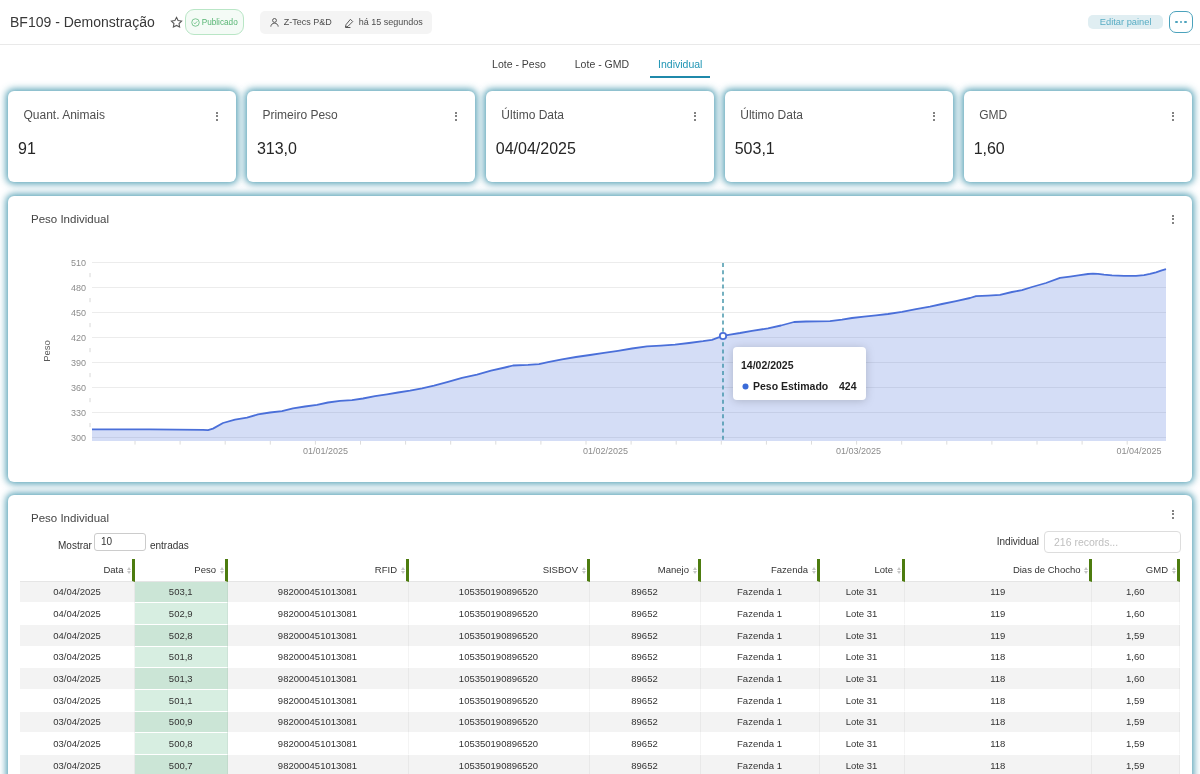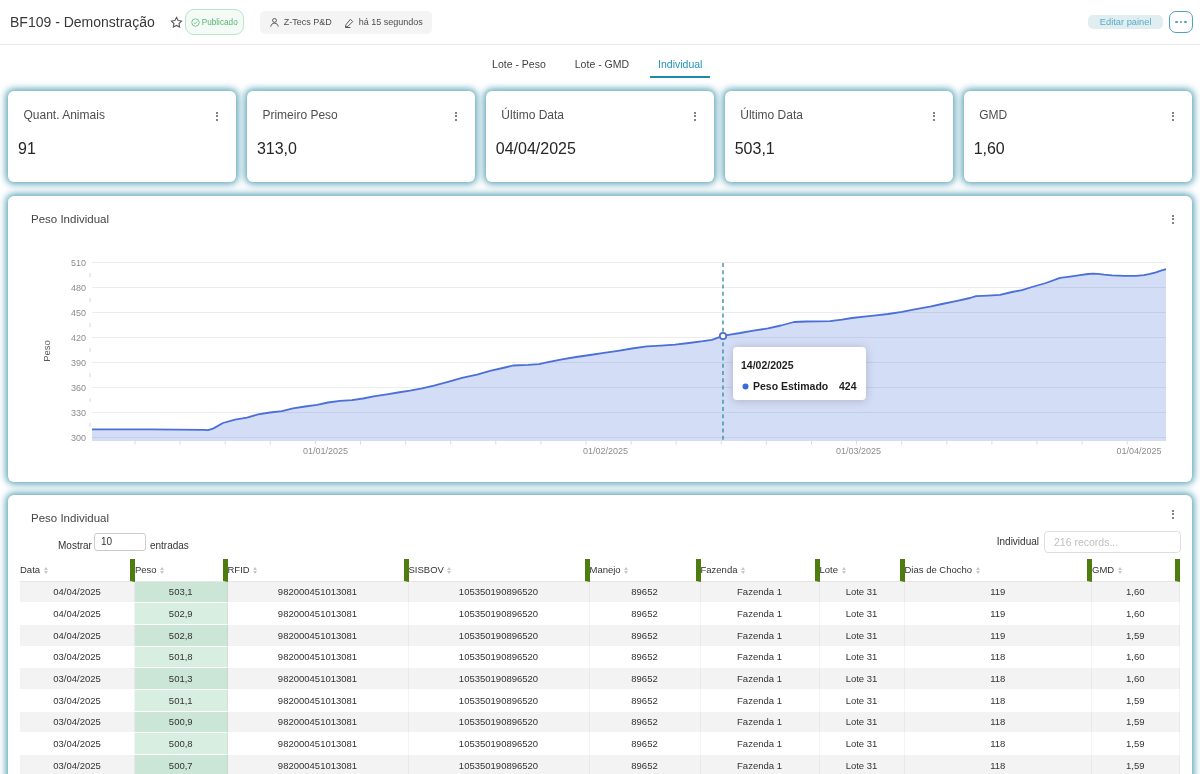--- a/index.html
+++ b/index.html
@@ -38,21 +38,21 @@
 .chartcard .dots { right:18px; top:19px; }
 
 .tblcard { margin:13px 8px 0 8px; height:302px; position:relative; }
 .tblcard .dots { right:18px; top:15px; }
 .ctrl { position:absolute; top:36px; left:12px; right:11px; height:22px; font-size:10px; color:#333; }
 .ctrl .left { position:absolute; left:0; top:2px; display:flex; align-items:flex-end;margin-left:38px; }
 .inp-len { width:52px; height:18px; border:1px solid #ccc; border-radius:3px; margin:0 4px 0 2px; font-size:10px; color:#333; padding-left:6px; display:flex; align-items:center; }
 .ctrl .right { position:absolute; right:0; top:0; display:flex; align-items:center; }
 .inp-search { width:137px; height:22px; border:1px solid #ddd; border-radius:4px; margin-left:5px; font-size:10.5px; color:#bfbfbf; padding-left:9px; display:flex; align-items:center; }
 table { border-collapse:separate; border-spacing:0; position:absolute; left:12px; top:64px; table-layout:fixed; }
-th { font-weight:400; font-size:9.5px; color:#333; height:23px; border-bottom:1px solid #e5e5e5; border-right:5px solid #4d7c0f; text-align:left; }
+th { font-weight:400; font-size:9.5px; color:#333; height:23px; border-bottom:1px solid #e5e5e5; border-right:3px solid #4d7c0f; text-align:right; }
 td { font-size:9.5px; color:#333; height:21.7px; text-align:center; border-bottom:1.6px solid #fff; border-right:1px solid rgba(0,0,0,0.045); }
 tr.odd td { background:#f3f3f3; }
 tr.odd td.g { background:#cbe5d6; }
 tr.even td.g { background:#d7eee1; }
 .sort { display:inline-block; vertical-align:middle; margin-left:3.5px; width:5px; }
 .sort b { display:block; width:0; height:0; border-left:2.4px solid transparent; border-right:2.4px solid transparent; }
 .sort .up { border-bottom:3px solid #c6c6c6; margin-bottom:1.2px; }
 .sort .dn { border-top:3px solid #c6c6c6; }
 </style>
 </head>

